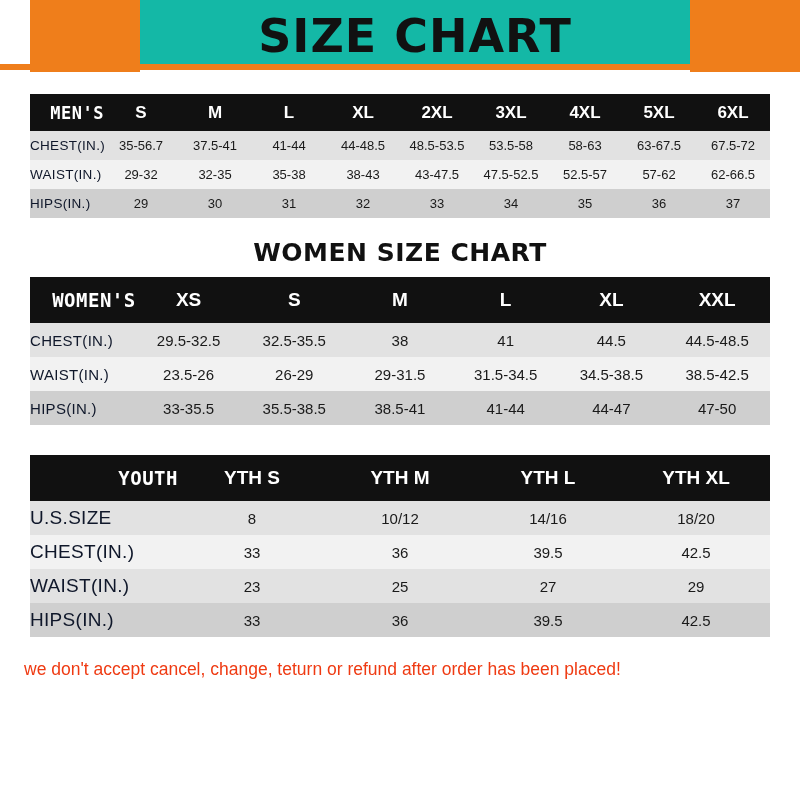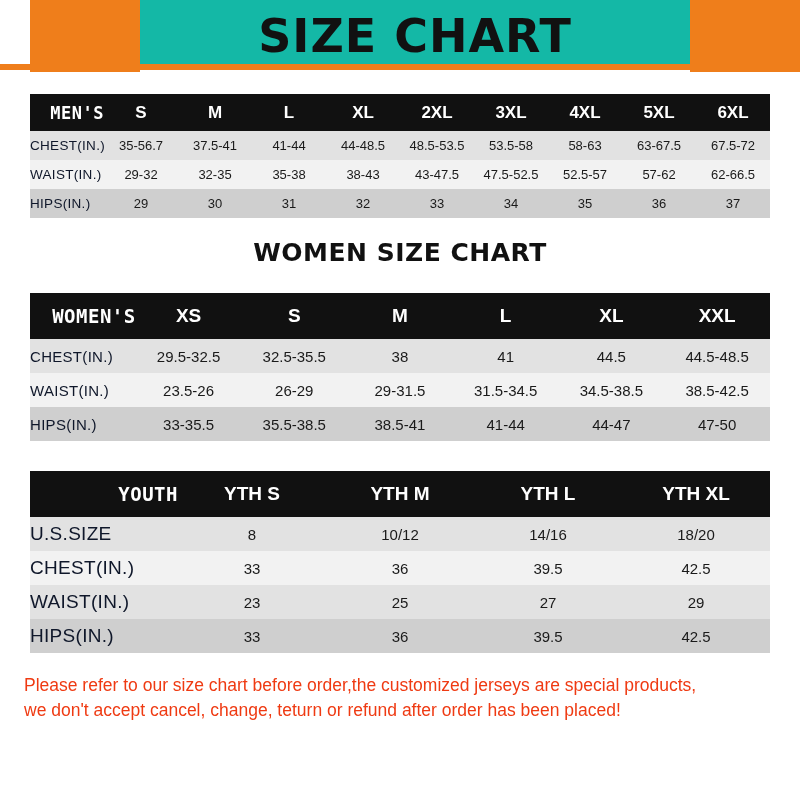--- a/index.html
+++ b/index.html
@@ -94,21 +94,21 @@
   .zebra-b { background: #f2f2f2; }
   .zebra-c { background: #cfcfcf; }
 
   
   #men-table { width: 740px; }
   #men-table thead td { height: 37px; font-size: 17px; }
   #men-table tbody td { height: 29px; }
   #men-table .hdr-label { font-size: 17px; }
 
   
-  #women-table { width: 740px; margin-top: 16px; }
+  #women-table { width: 740px; }
   #women-table thead td { height: 46px; font-size: 19px; }
   #women-table tbody td { height: 34px; }
   #women-table .hdr-label { font-size: 19px; }
   #women-table .row-label { font-size: 15px; }
   #women-table .cell { font-size: 15px; }
 
   
   #youth-table { width: 740px; }
   #youth-table thead td { height: 46px; font-size: 19px; }
   #youth-table tbody td { height: 34px; }
@@ -285,17 +285,16 @@
         <td class="cell">33</td>
         <td class="cell">36</td>
         <td class="cell">39.5</td>
         <td class="cell">42.5</td>
       </tr>
     </tbody>
   </table>
 
   <div class="spacer-20"></div>
   <div class="note">
-    <div class="note-line">Please refer to our size chart before order,the customized jerseys are special products,</div>
     <div class="note-line">we don't accept cancel, change, teturn or refund after order has been placed!</div>
   </div>
 
 </div>
 
 </body></html>

